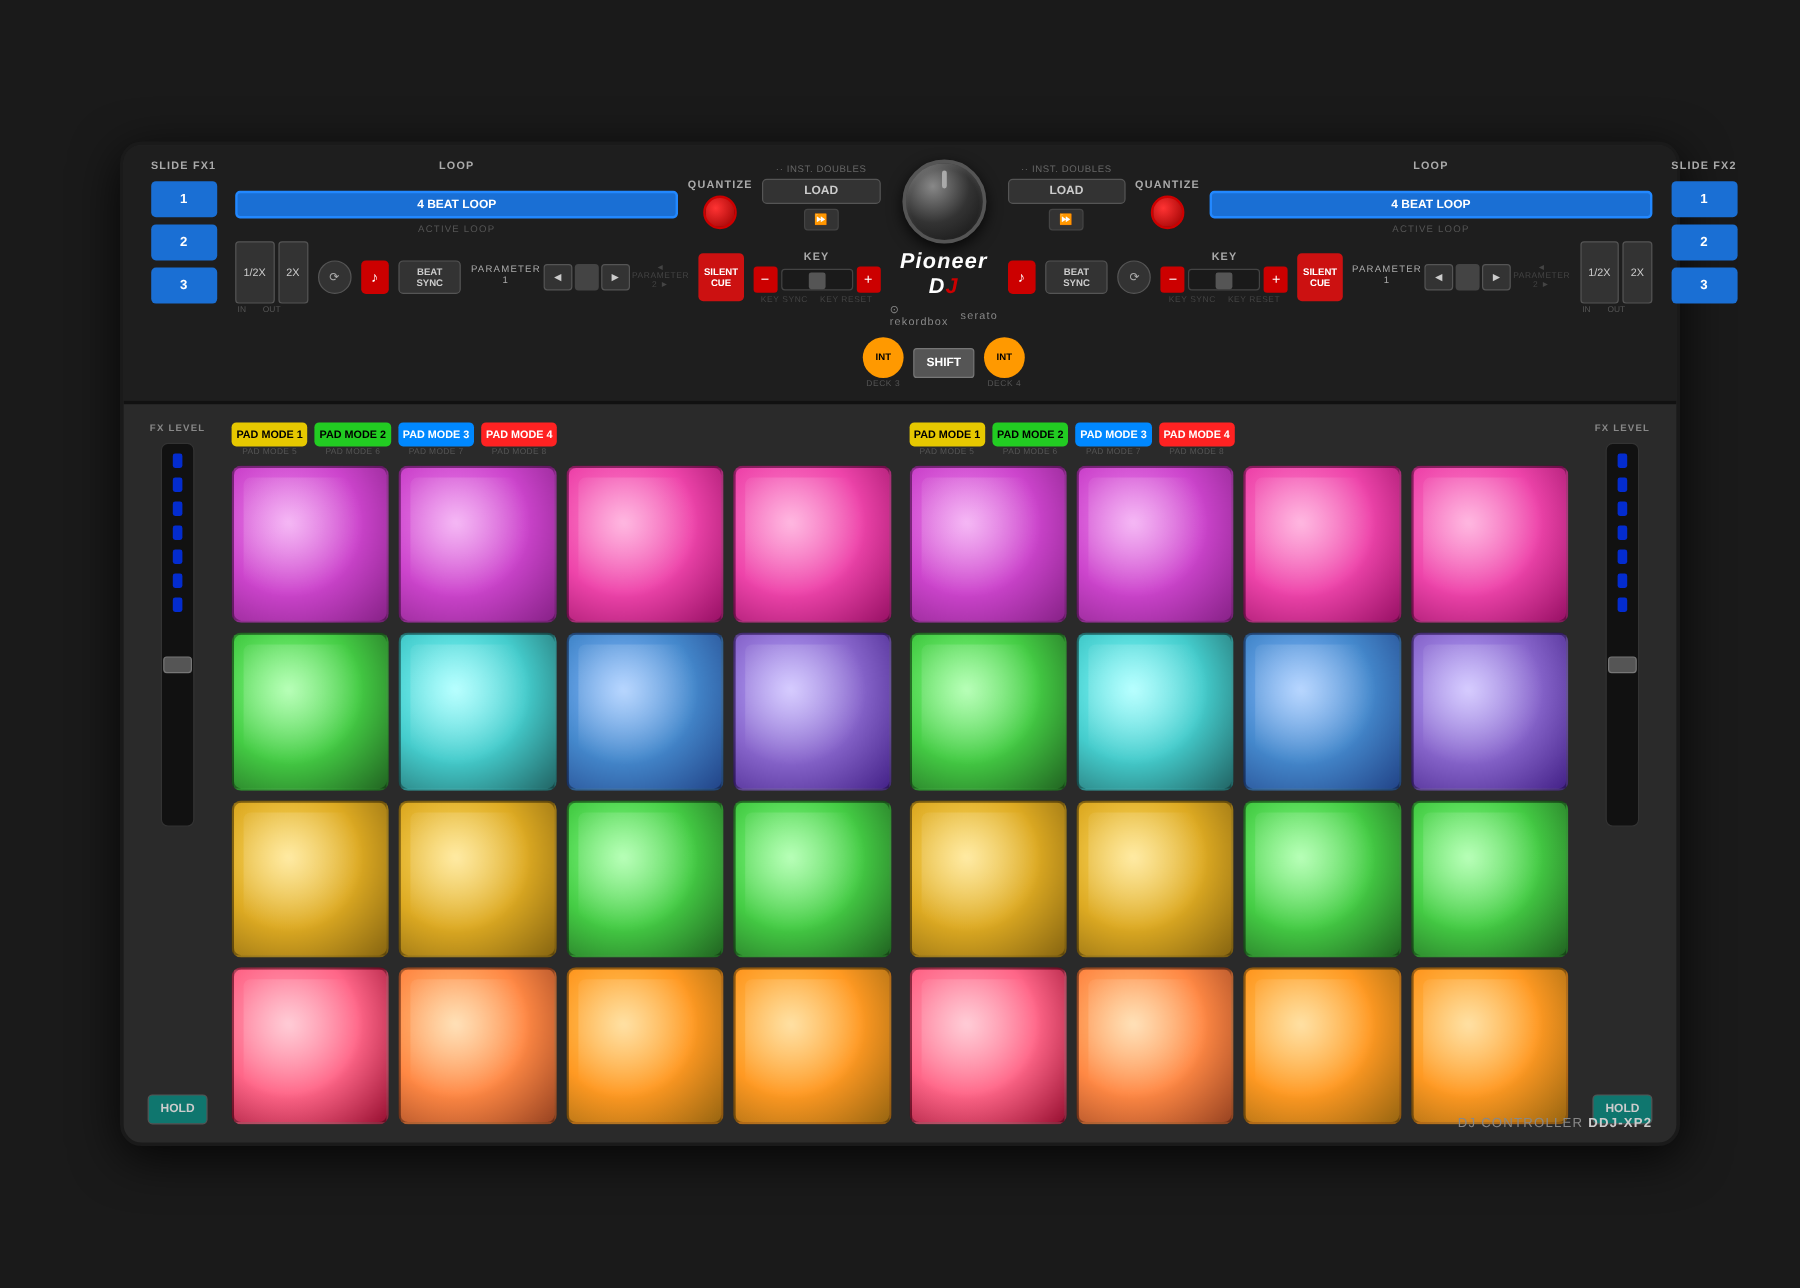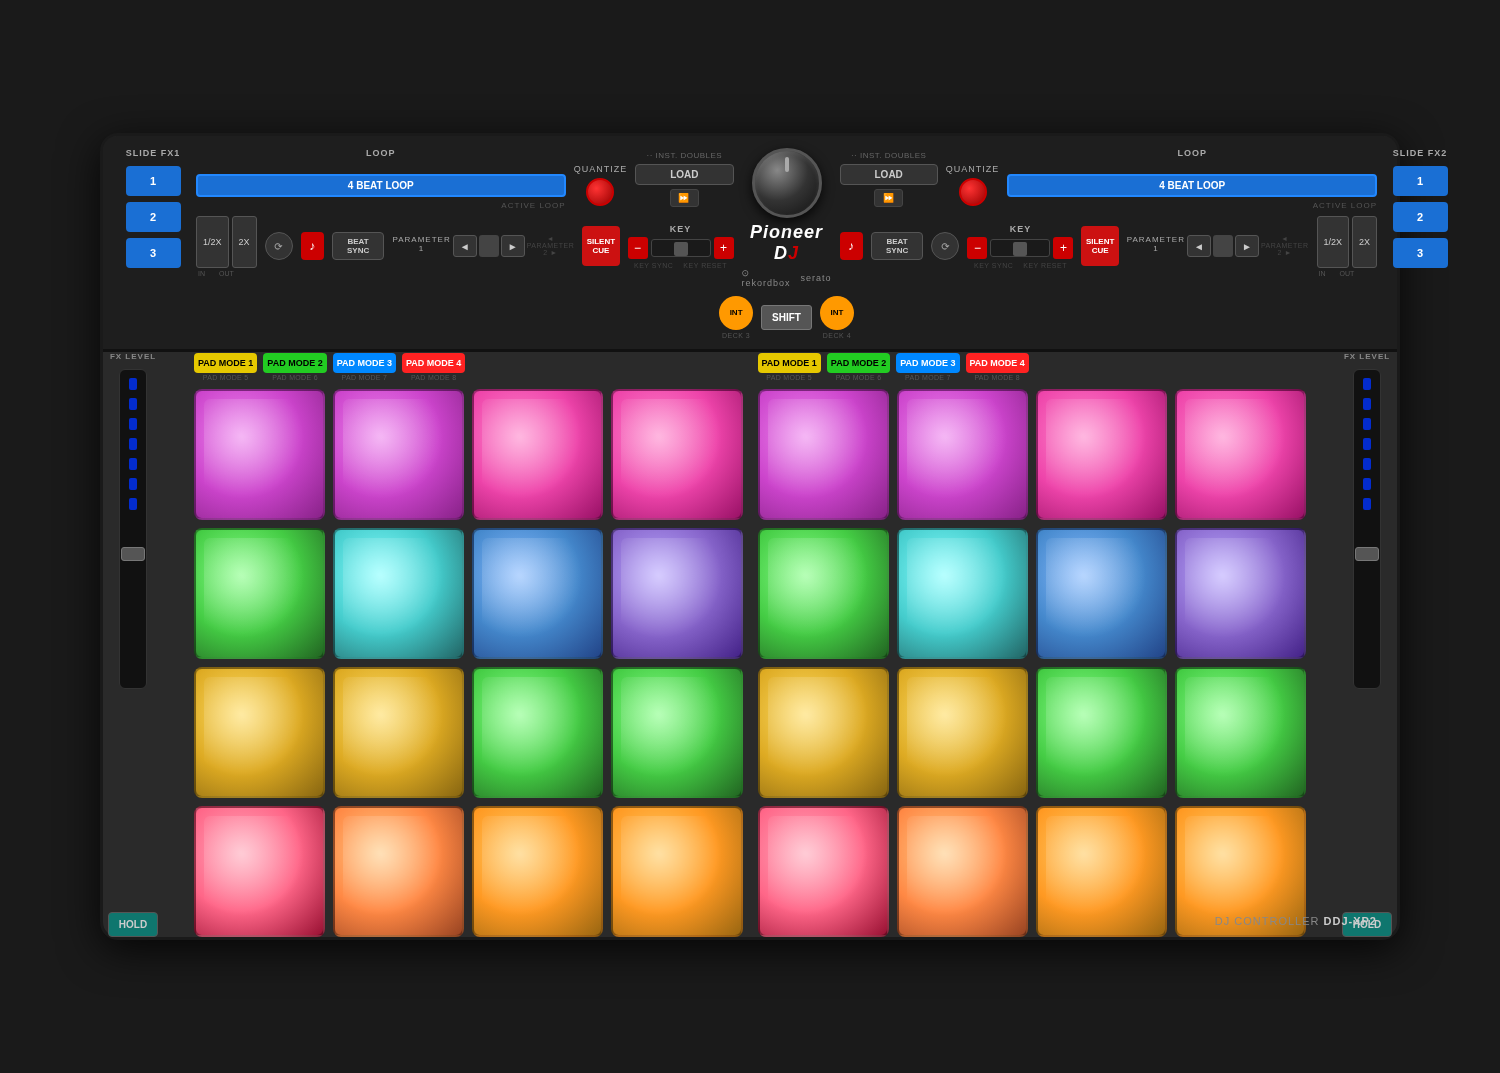--- a/index.html
+++ b/index.html
@@ -90,33 +90,33 @@
       padding: 4px 10px;
       font-size: 10px;
       font-weight: bold;
       cursor: pointer;
       text-align: center;
       white-space: nowrap;
     }
     .active-loop-label {
       color: #555;
       font-size: 8px;
-      text-align: right;
+      text-align: center;
       letter-spacing: 1px;
     }
     .quantize-section {
       display: flex;
       flex-direction: column;
       align-items: center;
       gap: 4px;
     }
     .quantize-label {
       color: #aaa;
       font-size: 9px;
-      font-weight: normal;
+      font-weight: bold;
       letter-spacing: 1px;
       margin-top: 12px;
     }
     .quantize-knob {
       width: 28px;
       height: 28px;
       background: radial-gradient(circle at 35% 35%, #ff3333, #990000);
       border-radius: 50%;
       border: 2px solid #cc0000;
       cursor: pointer;
@@ -431,22 +431,23 @@
       color: white;
       border: 1px solid #777;
       border-radius: 3px;
       padding: 6px 10px;
       font-size: 10px;
       font-weight: bold;
       cursor: pointer;
     }
     
     .bottom-section {
-      display: flex;
-      gap: 31px;
+      padding: 15px;
+      display: flex;
+      gap: 15px;
     }
     .fx-level-section {
       display: flex;
       flex-direction: column;
       align-items: center;
       gap: 8px;
       width: 60px;
     }
     .fx-level-label {
       color: #888;

